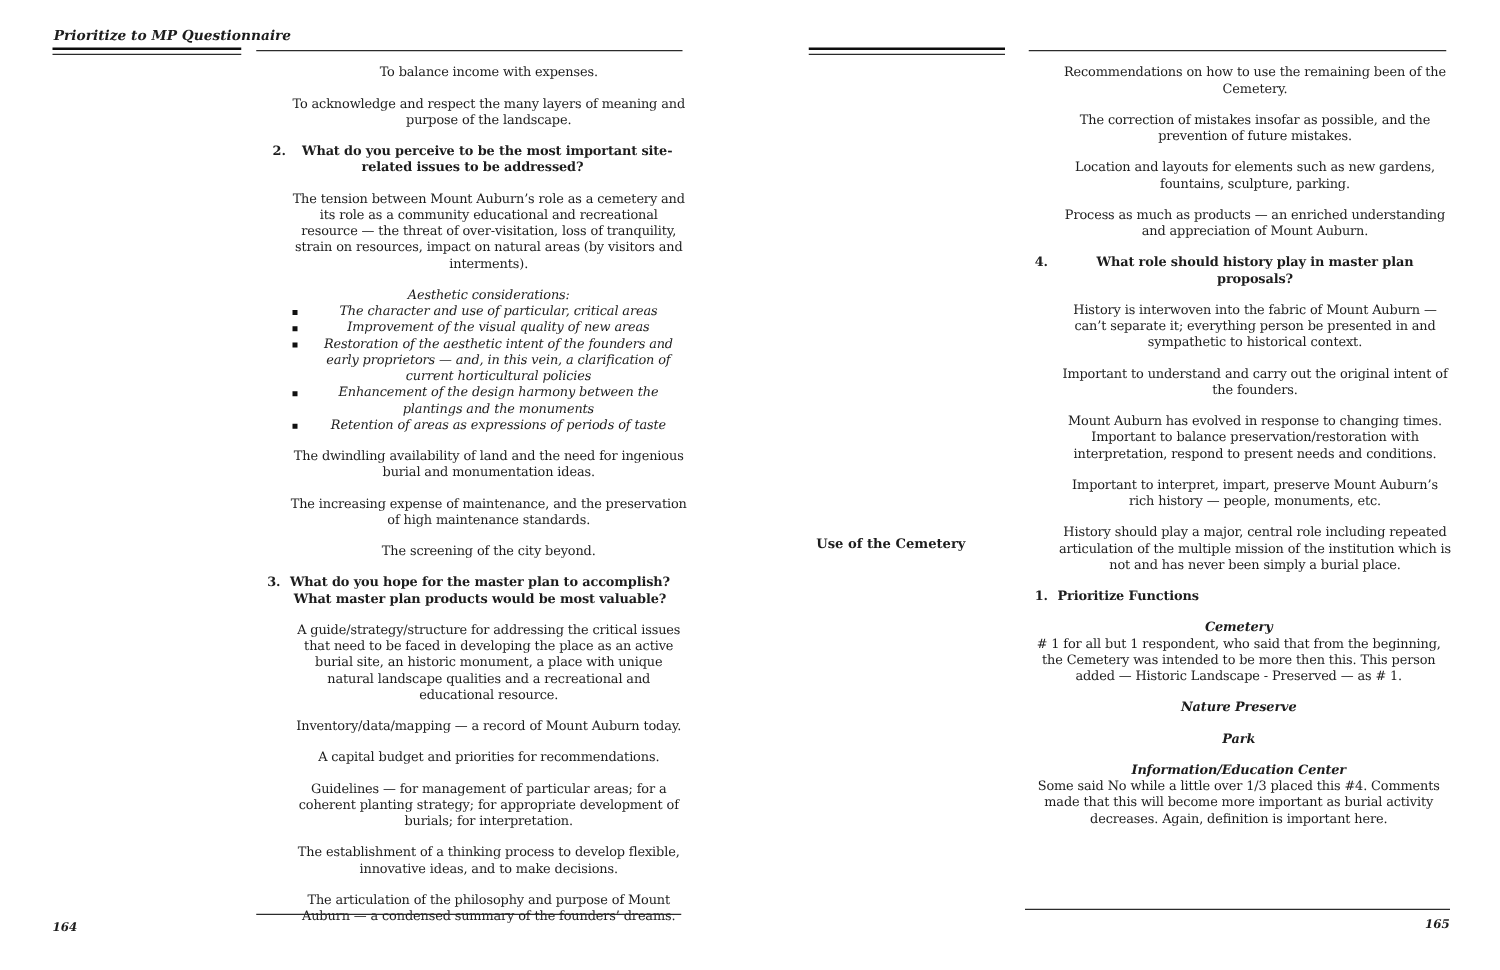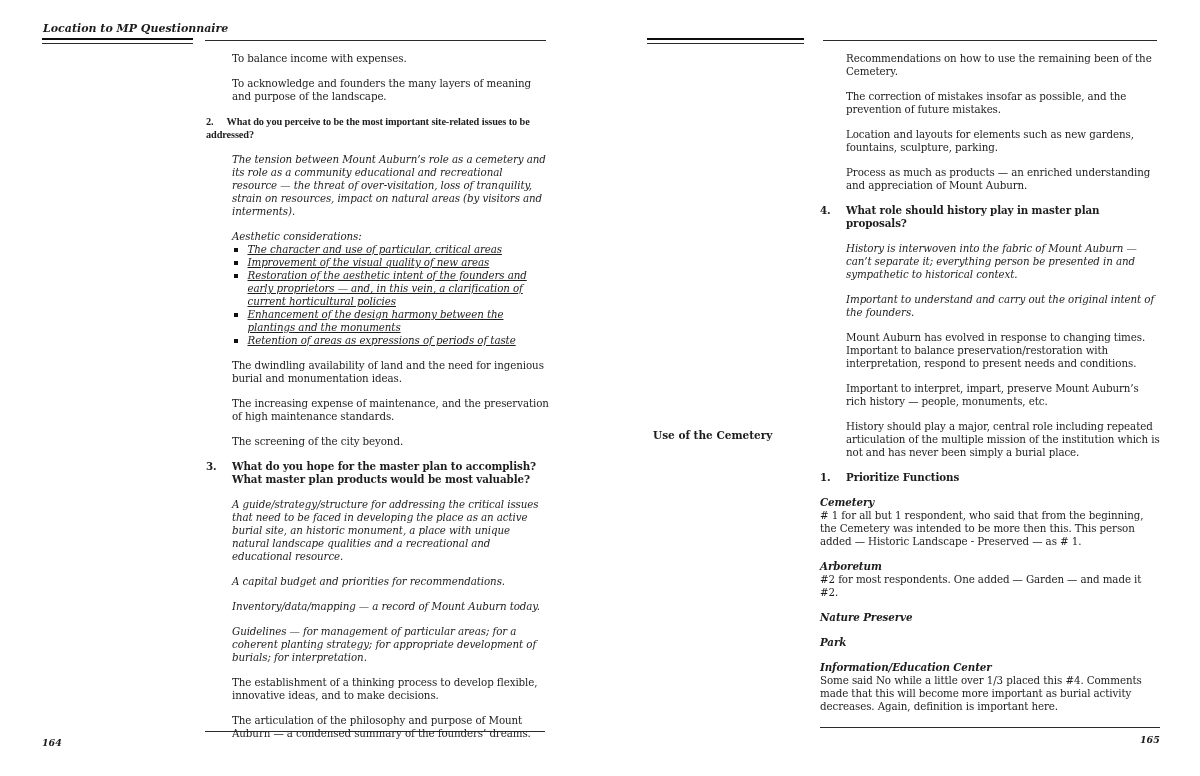--- a/index.html
+++ b/index.html
@@ -28,48 +28,48 @@
   }
   .pn-left{left:42px;top:737px;}
   .pn-right{left:1140px;top:734px;}
   .margin-label{
     position:absolute;left:653px;top:429px;
     font-size:10.5px;font-weight:bold;text-align:center;
   }
   .column{
     position:absolute;
     font-size:10.3px;line-height:13px;letter-spacing:-0.1px;
-    text-align:left;
+    text-align:center;
   }
   .column-left{left:206px;top:52px;width:344px;}
   .column-right{left:820px;top:52px;width:342px;}
   .blk{margin:0 0 12px 0;}
   p.blk{margin-top:0;}
   .para{margin-left:26px;}
-  .para.em{font-style:italic;}
-  .q-flow{font-weight:bold;font-family:Liberation Serif, serif;}
+  .para.em{}
+  .q-flow{font-weight:bold;}
   .q-num-inline{display:inline-block;padding-right:13px;}
   .q-lines{display:flex;font-weight:bold;}
   .q-lines .num{width:26px;flex:none;}
   .bullets{font-style:italic;margin-left:26px;}
-  .bullet-item{display:flex;text-decoration:underline;}
+  .bullet-item{display:flex;}
   .sq{flex:none;width:3.5px;height:3.5px;background:#111;margin:5px 10px 0 2px;}
   .bt{flex:1;}
   .entry-head{font-weight:bold;font-style:italic;}
 </style>
 </head>
 <body>
 
 <section>
-  <div class="running-header">Location to MP Questionnaire</div>
+  <div class="running-header">Prioritize to MP Questionnaire</div>
   <div class="rule-double rd-left"></div>
   <div class="rule-single rs-top-left"></div>
   <div class="column column-left">
       <p class="blk para">To balance income with expenses.</p>
-      <p class="blk para">To acknowledge and founders the many layers of meaning and purpose of the landscape.</p>
+      <p class="blk para">To acknowledge and respect the many layers of meaning and purpose of the landscape.</p>
       <p class="blk q-flow"><span class="q-num-inline">2.</span>What do you perceive to be the most important site-related issues to be addressed?</p>
       <p class="blk para em">The tension between Mount Auburn’s role as a cemetery and its role as a community educational and recreational resource — the threat of over-visitation, loss of tranquility, strain on resources, impact on natural areas (by visitors and interments).</p>
       <div class="blk bullets">
         <div class="intro">Aesthetic considerations:</div>
         <div class="bullet-item">
           <span class="sq"></span>
           <span class="bt">The character and use of particular, critical areas</span>
         </div>
         <div class="bullet-item">
           <span class="sq"></span>
@@ -92,22 +92,22 @@
       <p class="blk para">The increasing expense of maintenance, and the preservation of high maintenance standards.</p>
       <p class="blk para">The screening of the city beyond.</p>
       <div class="blk q-lines">
         <div class="num">3.</div>
         <div class="q-body">
           <div class="q-line">What do you hope for the master plan to accomplish?</div>
           <div class="q-line">What master plan products would be most valuable?</div>
         </div>
       </div>
       <p class="blk para em">A guide/strategy/structure for addressing the critical issues that need to be faced in developing the place as an active burial site, an historic monument, a place with unique natural landscape qualities and a recreational and educational resource.</p>
+      <p class="blk para em">Inventory/data/mapping — a record of Mount Auburn today.</p>
       <p class="blk para em">A capital budget and priorities for recommendations.</p>
-      <p class="blk para em">Inventory/data/mapping — a record of Mount Auburn today.</p>
       <p class="blk para em">Guidelines — for management of particular areas; for a coherent planting strategy; for appropriate development of burials; for interpretation.</p>
       <p class="blk para">The establishment of a thinking process to develop flexible, innovative ideas, and to make decisions.</p>
       <p class="blk para">The articulation of the philosophy and purpose of Mount Auburn — a condensed summary of the founders’ dreams.</p>
     </div>
   <div class="rule-single rs-bottom-left"></div>
   <div class="page-number pn-left">164</div>
 </section>
 
 <section>
   <div class="rule-double rd-right"></div>
@@ -133,24 +133,20 @@
         <div class="num">1.</div>
         <div class="q-body">
           <div class="q-line">Prioritize Functions</div>
         </div>
       </div>
       <div class="blk entry">
         <div class="entry-head">Cemetery</div>
         <div class="entry-body"># 1 for all but 1 respondent, who said that from the beginning, the Cemetery was intended to be more then this.  This person added — Historic Landscape - Preserved — as # 1.</div>
       </div>
       <div class="blk entry">
-        <div class="entry-head">Arboretum</div>
-        <div class="entry-body">#2 for most respondents.  One added — Garden — and made it #2.</div>
-      </div>
-      <div class="blk entry">
         <div class="entry-head">Nature Preserve</div>
       </div>
       <div class="blk entry">
         <div class="entry-head">Park</div>
       </div>
       <div class="blk entry">
         <div class="entry-head">Information/Education Center</div>
         <div class="entry-body">Some said No while a little over 1/3 placed this #4.  Comments made that this will become more important as burial activity decreases.  Again, definition is important here.</div>
       </div>
     </div>

